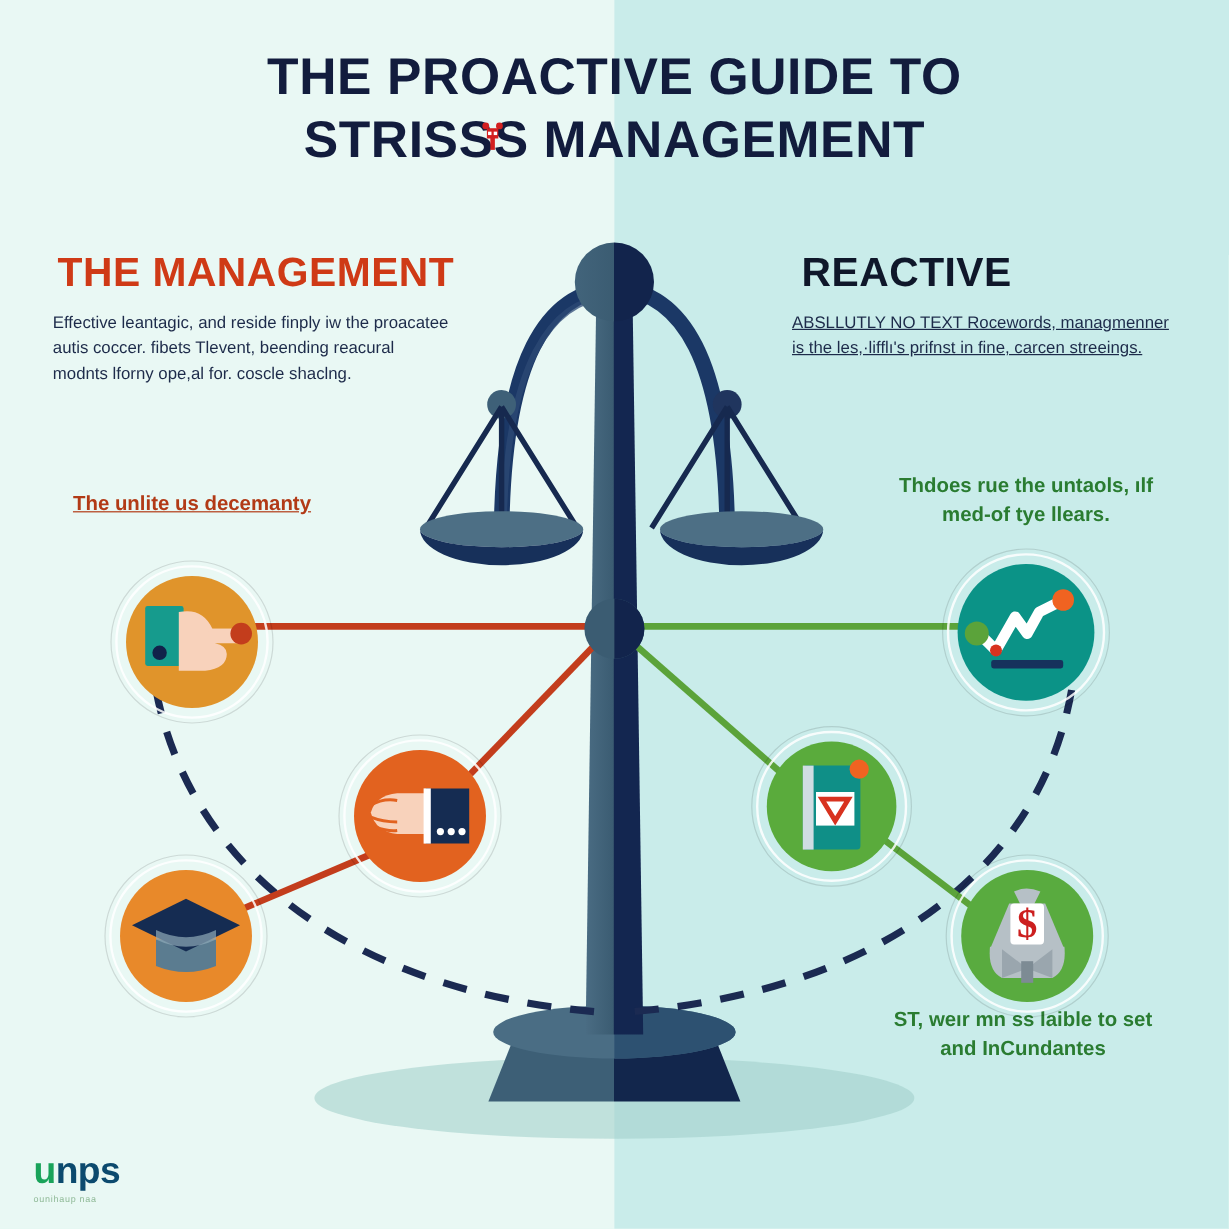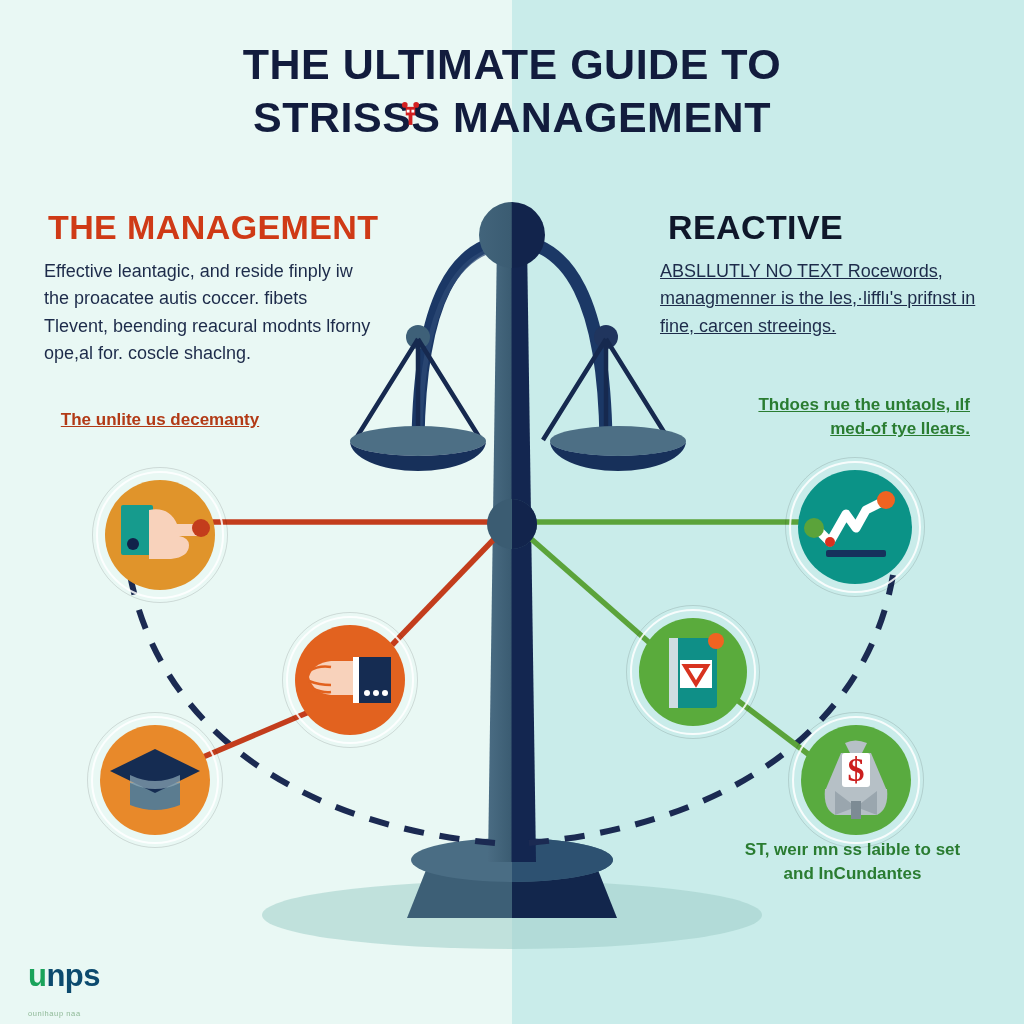--- a/index.html
+++ b/index.html
@@ -33,36 +33,36 @@
   }
 
   
   .col-head {
     position:absolute; font-size:34px; font-weight:700; letter-spacing:.4px;
   }
   .col-head.left  { left:48px;  top:208px; color:#cf3a16; }
   .col-head.right { left:668px; top:208px; color:#0f172a; }
 
   .col-para {
-    position:absolute; font-size:18px; line-height:1.52; color:#1d2b4a;
+    position:absolute; font-size:14px; line-height:1.52; color:#1d2b4a;
     width:330px;
   }
   .col-para.left  { left:44px;  top:258px; }
   .col-para.right { left:660px; top:258px; width:320px;text-decoration:underline; }
 
   
   .cap {
     position:absolute; font-size:17px; line-height:1.4; font-weight:600;
     text-align:center; width:210px;
   }
   .cap.red   { color:#b23a16; }
   .cap.green { color:#2a7c31; }
   .cap-l1 { left:55px;  top:408px;text-decoration:underline; }
   .cap-l2 { left:48px;  top:838px; }
-  .cap-r1 { left:740px; top:393px; width:230px; text-align:right;text-decoration:underline; }
+  .cap-r1 { left:740px; top:393px; width:230px; text-align:center; }
   .cap-r2 { left:735px; top:838px; width:235px; text-align:center; }
 
   
   .node { position:absolute; border-radius:50%; }
   .node .ring {
     position:absolute; left:-9px; top:-9px; right:-9px; bottom:-9px;
     border-radius:50%; border:2px solid rgba(255,255,255,.85);
   }
   .node .ring2 {
     position:absolute; left:-13px; top:-13px; right:-13px; bottom:-13px;
@@ -70,21 +70,21 @@
   }
   .node svg { position:absolute; left:0; top:0; }
 
   
   .logo { position:absolute; left:28px; top:958px; }
   .logo .word { font-size:31px; font-weight:700; letter-spacing:-.5px; }
   .logo .u { color:#19a35a; }
   .logo .nps { color:#0c4a6e; }
   .logo .sub {
     font-size:7.5px; letter-spacing:.6px; color:#7fae86;
-    margin-top:15px; opacity:.85;
+    margin-top:1px; opacity:.85;
   }
 </style>
 </head>
 <body>
 
 <div id="stage">
 
   <div class="bg-left"></div>
   <div class="bg-right"></div>
 
@@ -152,21 +152,21 @@
     <path d="M 534 522 L 812 522" stroke="#5ba33a" stroke-width="5.5" fill="none"></path>
     <path d="M 529 537 L 652 645" stroke="#5ba33a" stroke-width="5.5" fill="none"></path>
     <path d="M 733 697 L 812 757" stroke="#5ba33a" stroke-width="5.5" fill="none"></path>
     <circle cx="812" cy="522" r="8" fill="#5ba33a"></circle>
 
     <circle cx="512" cy="524" r="25" fill="#3b5c72"></circle>
     <path d="M 512 499 A 25 25 0 0 1 512 549 Z" fill="#12244c"></path>
   </svg>
 
   <div class="title">
-    <div>THE ULTIMATE GUIDE TO</div>
+    <div>THE PROACTIVE GUIDE TO</div>
     <div class="l2">
       <span>STRISSS MANAGEMENT</span>
       <svg class="glitch" viewBox="0 0 20 26" xmlns="http://www.w3.org/2000/svg">
         <rect x="5" y="6" width="10" height="9" fill="#d32020"></rect>
         <rect x="8" y="13" width="4" height="12" fill="#d32020"></rect>
         <circle cx="4" cy="4" r="3" fill="#d32020"></circle>
         <circle cx="16" cy="4" r="3" fill="#d32020"></circle>
         <rect x="6" y="9" width="3" height="3" fill="#ffffff"></rect>
         <rect x="11" y="9" width="3" height="3" fill="#ffffff"></rect>
       </svg>

